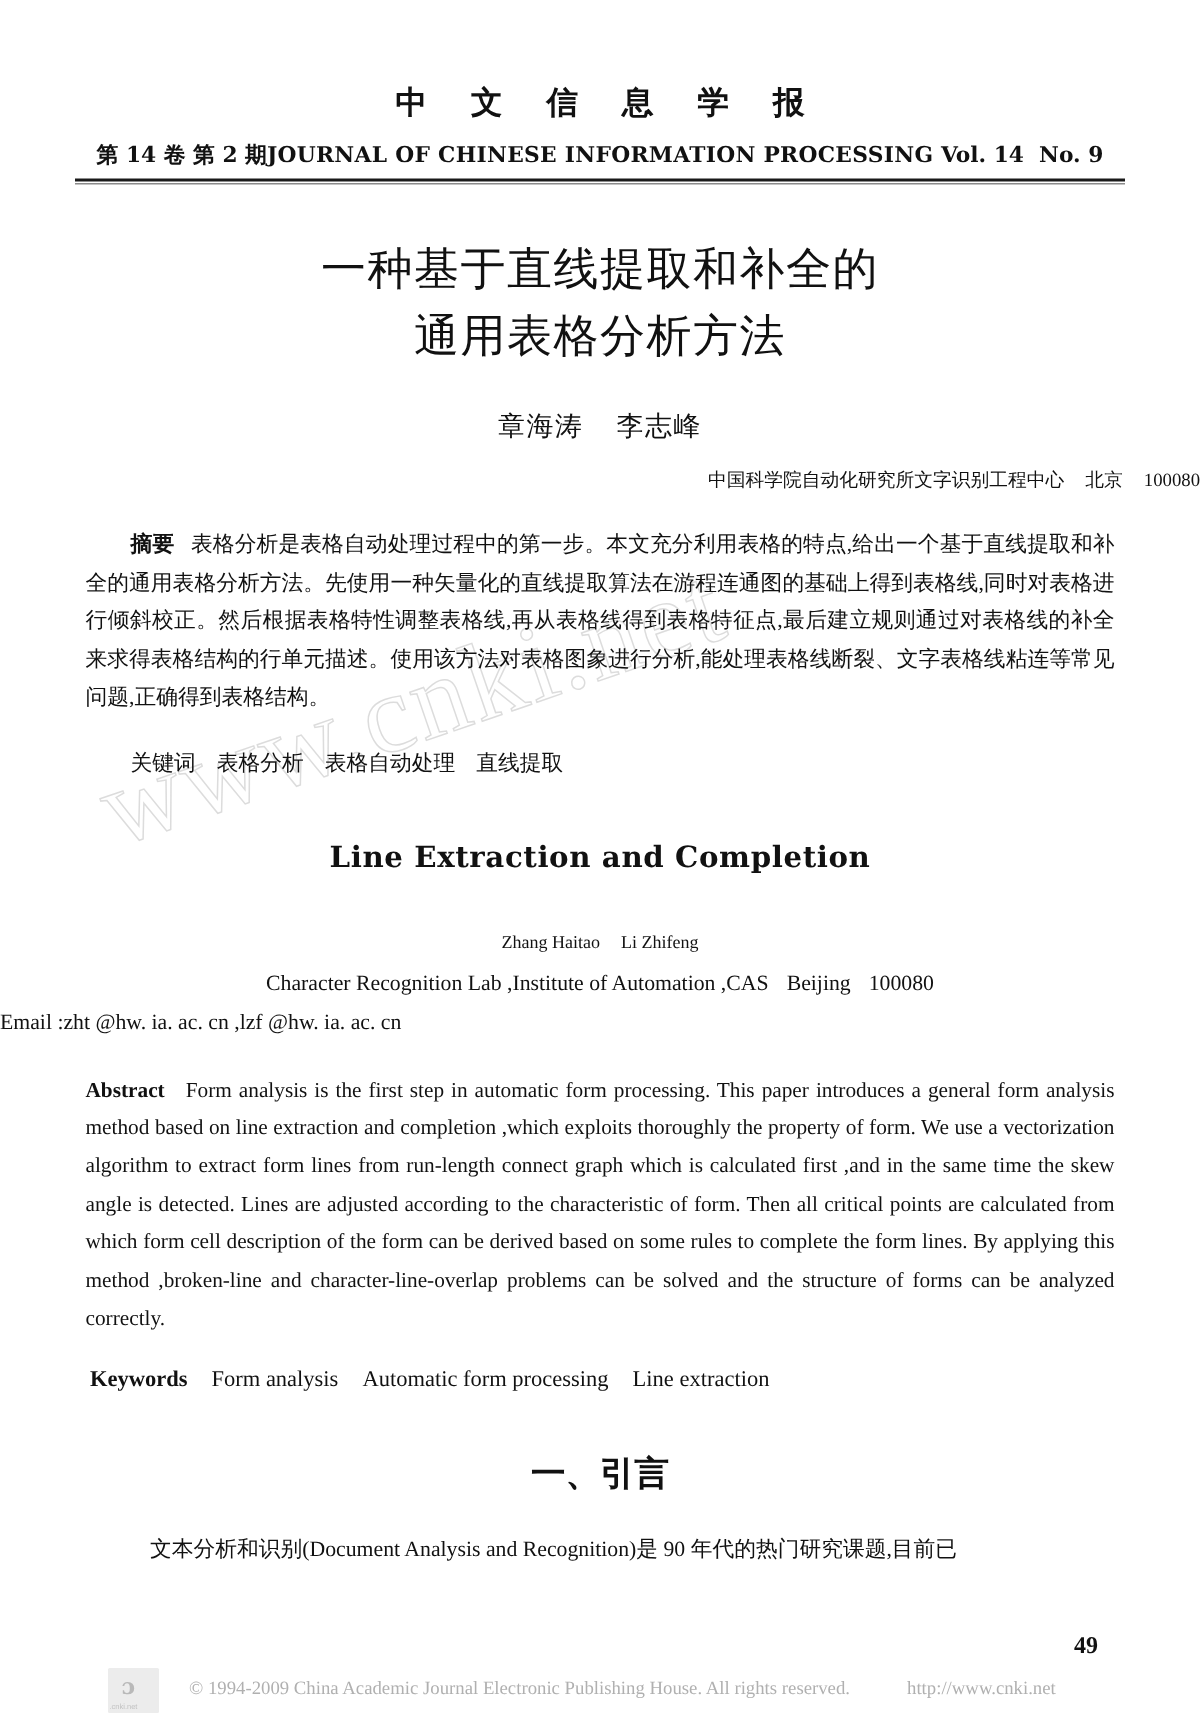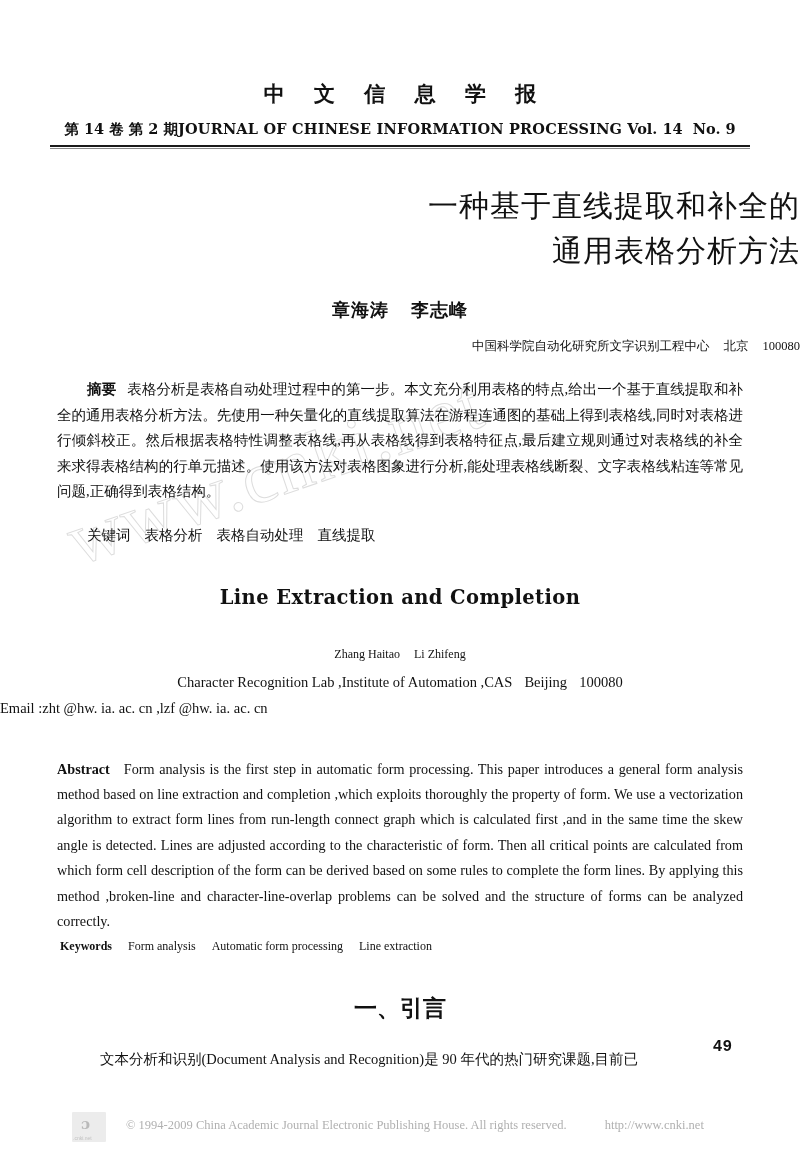--- a/index.html
+++ b/index.html
@@ -40,21 +40,21 @@
     transform-origin: left center;
     white-space: nowrap;
   }
 
   .layer { position: relative; z-index: 2; }
 
   
   .journal-head {
     width: 700px;
     margin: 0 auto;
-    padding-top: 80px;
+    padding-top: 54px;
   }
   .journal-name {
     text-align: center;
     font-size: 21px;
     font-weight: bold;
     letter-spacing: 11px;
     padding-left: 11px;
     font-family: "DejaVu Serif", "Liberation Serif", serif;
   }
   .journal-meta {
@@ -70,33 +70,32 @@
   .head-rule {
     margin-top: 6px;
     border-top: 2px solid #1a1a1a;
     border-bottom: 1px solid #8a8a8a;
     height: 1px;
     width: 700px;
   }
 
   
   .title-cn {
-    text-align: right;
+    text-align: center;
     font-size: 30px;
     line-height: 45px;
     margin-top: 34px;
     letter-spacing: 1px;
     font-family: "DejaVu Serif", "Liberation Serif", serif;
   }
   .authors-cn {
     text-align: center;
     font-size: 18px;
     margin-top: 25px;
     letter-spacing: 1px;
-    font-weight: bold;
   }
   .authors-cn .gap { display: inline-block; width: 22px; }
   .affil-cn {
     text-align: right;
     font-size: 12.5px;
     margin-top: 16px;
   }
   .affil-cn .sp { display: inline-block; width: 14px; }
 
   
@@ -144,31 +143,31 @@
   .affil-en .sp { display: inline-block; width: 12px; }
   .email-en {
     text-align: left;
     font-size: 14.5px;
     margin-top: 9px;
   }
 
   
   .abs-en {
     width: 686px;
-    margin: 40px auto 0;
+    margin: 24px auto 0;
     font-size: 14.2px;
     line-height: 25.4px;
     text-align: justify;
   }
   .abs-en .lbl { font-weight: bold; }
   .abs-en .sp { display: inline-block; width: 14px; }
   .kw-en {
     width: 686px;
-    margin: 0 auto 0;
-    font-size: 12px;
+    margin: 16px auto 0;
+    font-size: 15px;
     line-height: 25px;
     padding-left: 6px;
   }
   .kw-en .lbl { font-weight: bold; }
   .kw-en .item { margin-left: 16px; }
 
   
   .section-h {
     text-align: center;
     font-size: 23px;
@@ -182,24 +181,24 @@
     font-size: 14.5px;
     line-height: 26px;
     text-align: justify;
   }
   .body-p .indent { display: inline-block; width: 30px; }
 
   
   .page-num {
     position: absolute;
     right: 68px;
-    top: 1038px;
+    top: 1089px;
     font-size: 16px;
     font-weight: bold;
-    font-family: Liberation Mono, monospace;
+    font-family: Liberation Serif, serif;
     z-index: 2;
   }
 
   
   .footer {
     position: absolute;
     left: 0;
     top: 1112px;
     width: 800px;
     height: 34px;

